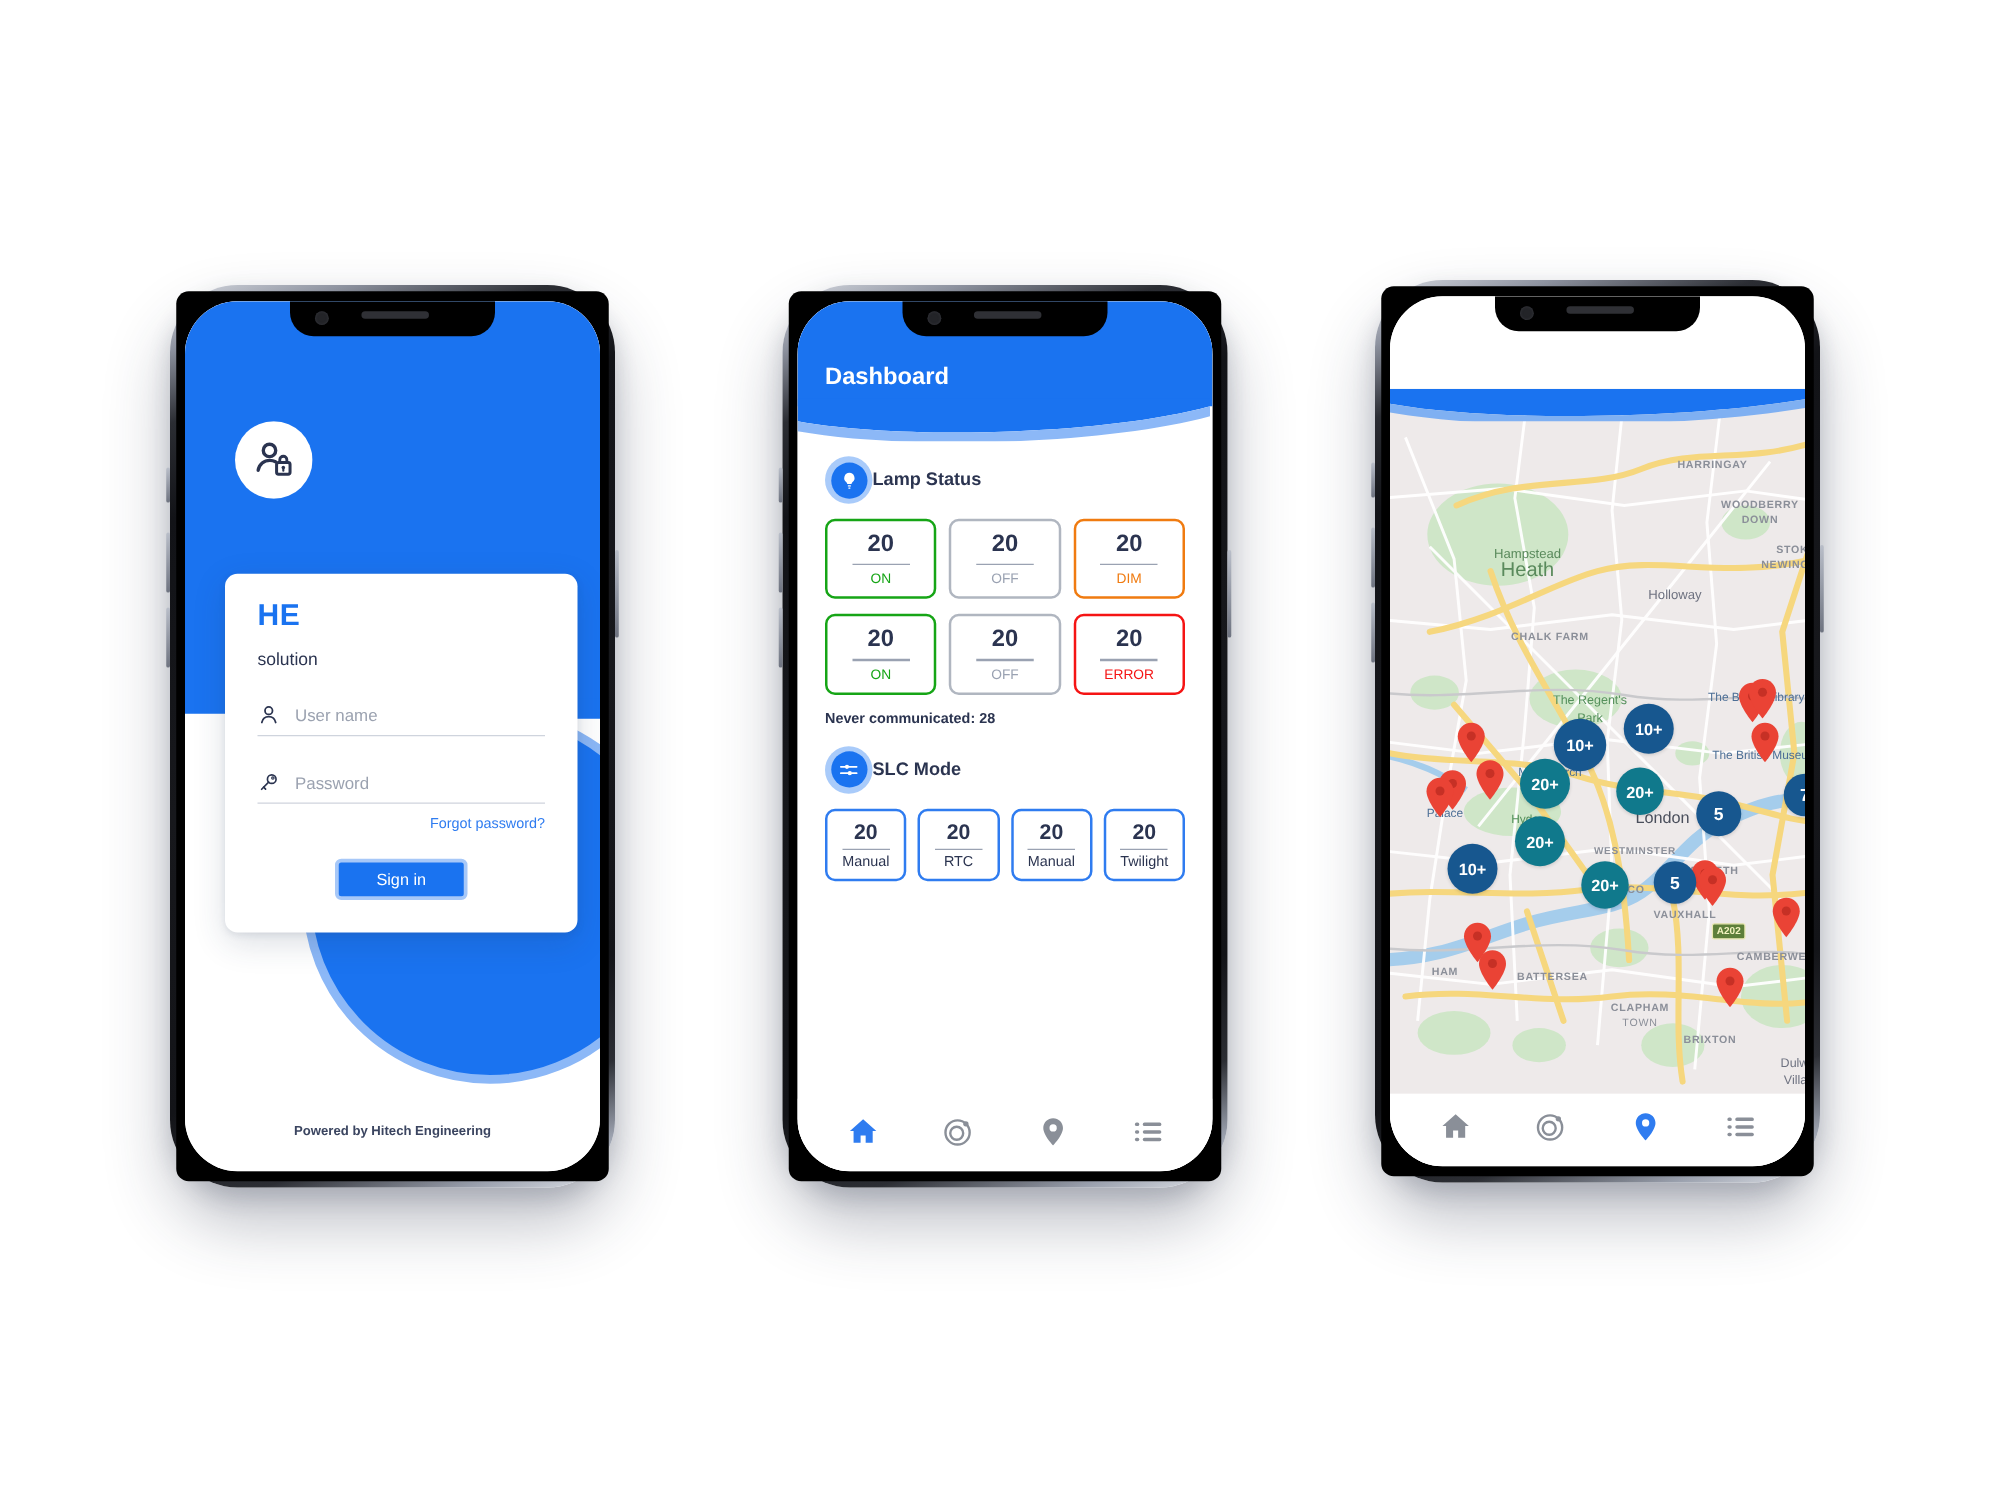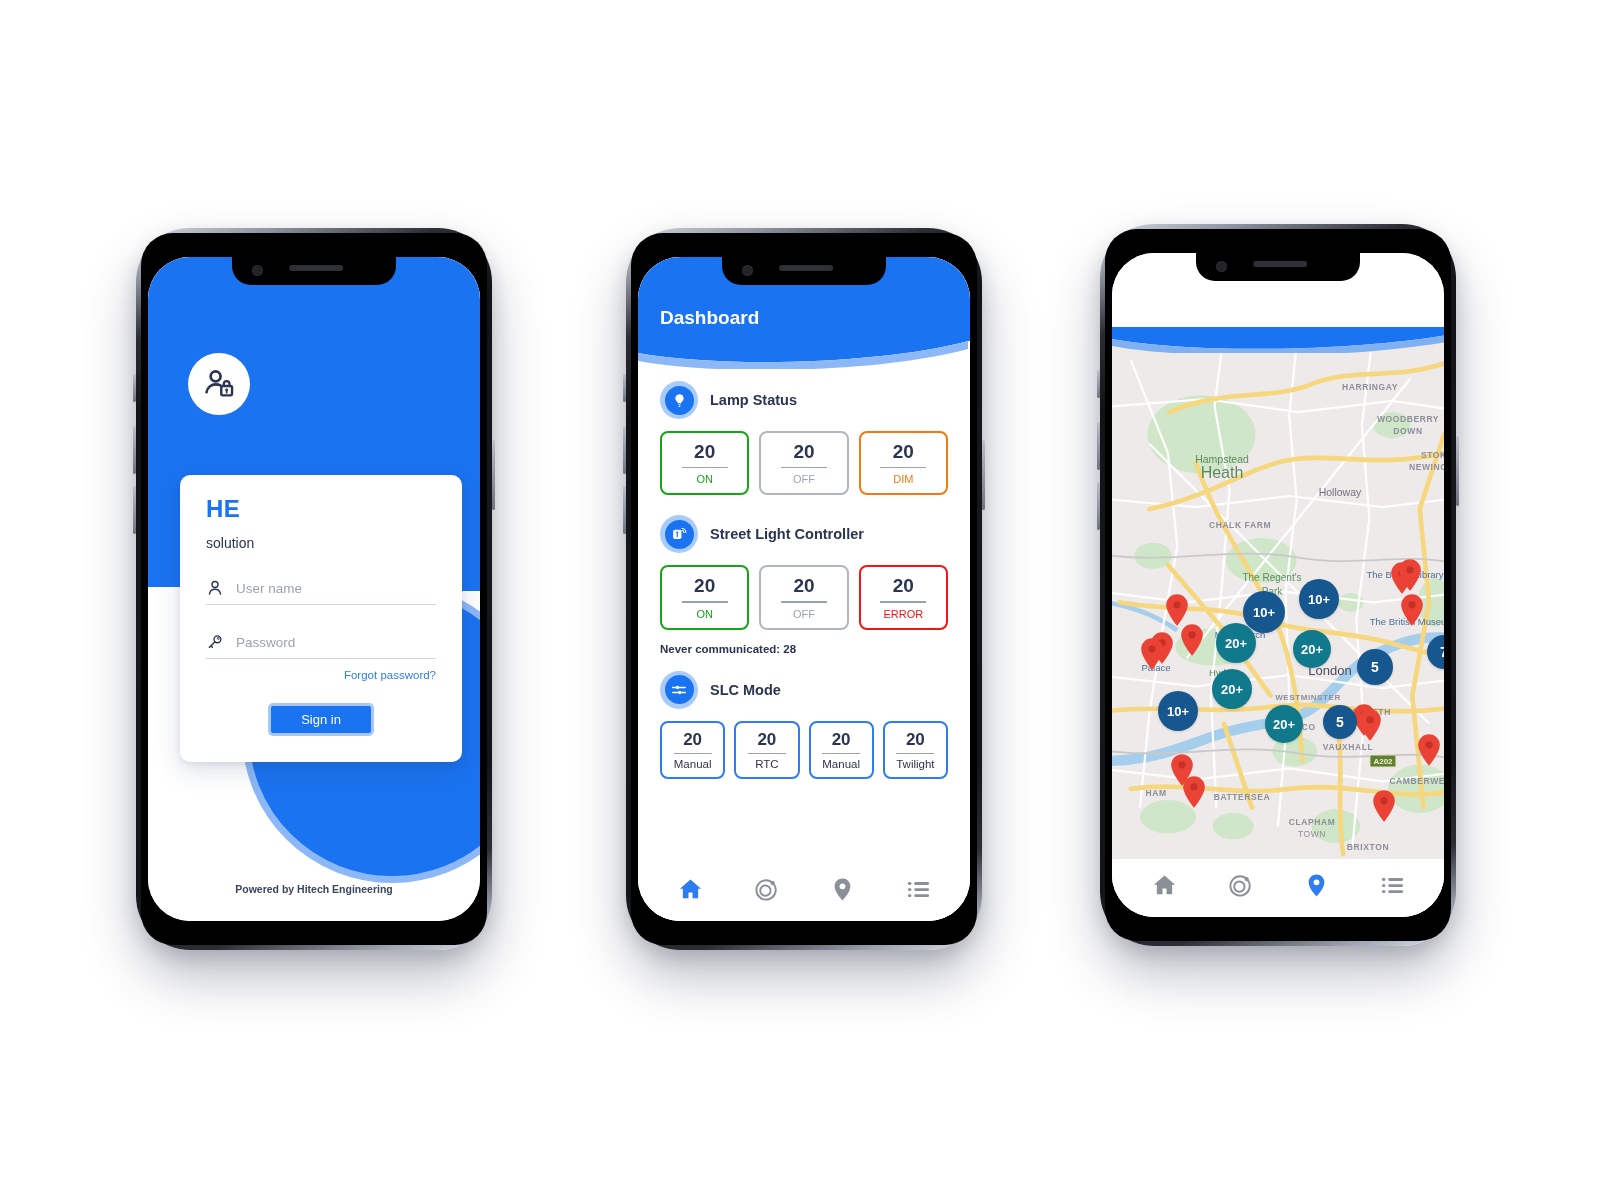--- a/index.html
+++ b/index.html
@@ -15,23 +15,23 @@
   .phone {
     position:absolute;
     width:356px; height:722px;
     border-radius:54px;
     background:linear-gradient(160deg,#d8dbe2 0%,#8e93a0 6%,#2b2d33 13%,#121317 22%,#17181c 50%,#131418 78%,#2c2e34 88%,#9aa0ad 95%,#e3e6ec 100%);
     padding:5px;
     box-shadow:0 28px 52px rgba(40,48,70,.30), 0 8px 18px rgba(40,48,70,.18);
   }
   .phone-inner {
     width:100%; height:100%;
-    border-radius:32px;
+    border-radius:10px;
     background:#000;
-    padding:24px 7px;
+    padding:8px 7px;
   }
   .screen {
     position:relative;
     width:100%; height:100%;
     border-radius:42px;
     overflow:hidden;
     background:#fff;
   }
   .notch {
     position:absolute; top:0; left:50%; transform:translateX(-50%);
@@ -142,21 +142,21 @@
   .dash-screen { position:absolute; inset:0; background:#fff; }
   .dash-header {
     position:relative; height:84px; background:#1a73f0;
   }
   .dash-title {
     position:absolute; left:22px; bottom:12px;
     color:#fff; font-size:19px; font-weight:bold;
   }
   .wave { position:absolute; left:0; right:0; top:78px; height:34px; }
   .dash-body { position:absolute; left:0; right:0; top:104px; bottom:58px; padding:6px 22px 0 22px; }
-  .sec-head { display:flex; align-items:center; gap:12px; margin-top:14px; }
+  .sec-head { display:flex; align-items:center; margin-top:14px; }
   .sec-icon {
     width:38px; height:38px; border-radius:50%;
     background:#a9cbfa;
     display:flex; align-items:center; justify-content:center;
     flex:0 0 38px;
   }
   .sec-icon-in {
     width:29px; height:29px; border-radius:50%;
     background:#1a73f0;
     display:flex; align-items:center; justify-content:center;
@@ -323,35 +323,20 @@
                 <div class="stat-rule"></div>
                 <div class="stat-lab" style="color:#9aa2b2">OFF</div>
               </div>
               <div class="stat-box" style="border-color:#f07b10">
                 <div class="stat-num">20</div>
                 <div class="stat-rule"></div>
                 <div class="stat-lab" style="color:#f07b10">DIM</div>
               </div>
             </div>
 
-            <div class="sec-head" style="margin-top:20px">
-              <div class="sec-icon">
-                <div class="sec-icon-in">
-                  <svg width="18" height="18" viewBox="0 0 24 24" fill="none">
-                    <rect x="4.2" y="6.2" width="11" height="12.4" rx="2.2" fill="#fff"></rect>
-                    <circle cx="9.7" cy="10.3" r="1.5" fill="#1a73f0"></circle>
-                    <path d="M9.7 11.8v3.6" stroke="#1a73f0" stroke-width="1.5" stroke-linecap="round"></path>
-                    <path d="M16.3 8.6a3.6 3.6 0 0 1 0 0" stroke="#fff" stroke-width="1.4"></path>
-                    <path d="M15.9 7.4c1.5 0 2.7 1.2 2.7 2.7" stroke="#fff" stroke-width="1.5" stroke-linecap="round"></path>
-                    <path d="M15.9 4.6c2.9 0 5.3 2.4 5.3 5.4" stroke="#fff" stroke-width="1.5" stroke-linecap="round"></path>
-                  </svg>
-                </div>
-              </div>
-              <div class="sec-title">Street Light Controller</div>
-            </div>
             <div class="stat-row">
               <div class="stat-box" style="border-color:#16a516">
                 <div class="stat-num">20</div>
                 <div class="stat-rule"></div>
                 <div class="stat-lab" style="color:#16a516">ON</div>
               </div>
               <div class="stat-box" style="border-color:#b0b6c0">
                 <div class="stat-num">20</div>
                 <div class="stat-rule"></div>
                 <div class="stat-lab" style="color:#9aa2b2">OFF</div>

